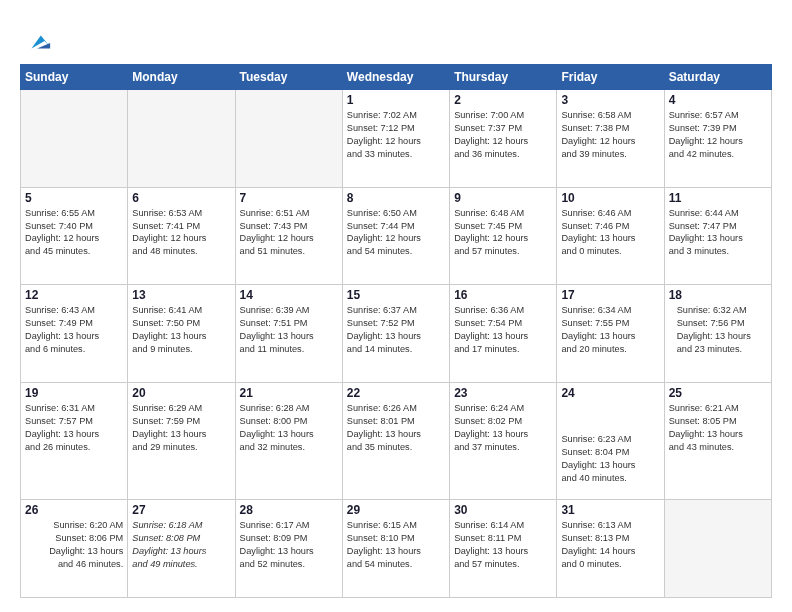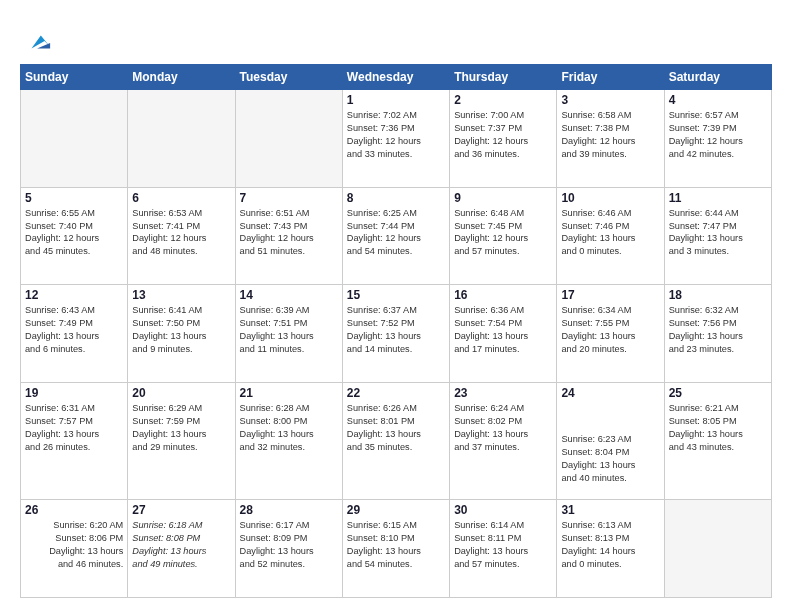--- a/index.html
+++ b/index.html
@@ -129,21 +129,21 @@
         </tr>
     </thead>
     <tbody id="calendar-body">
     <tr>
           <td class="empty"></td>
           <td class="empty"></td>
           <td class="empty"></td>
           <td>
             <span class="day-number">1</span>
             <div class="day-info" style="white-space: pre-line;">Sunrise: 7:02 AM
-Sunset: 7:36 PM
+Sunset: 7:12 PM
 Daylight: 12 hours
 and 33 minutes.</div>
           </td>
           <td>
             <span class="day-number">2</span>
             <div class="day-info" style="white-space: pre-line;">Sunrise: 7:00 AM
 Sunset: 7:37 PM
 Daylight: 12 hours
 and 36 minutes.</div>
           </td>
@@ -179,21 +179,21 @@
           </td>
           <td>
             <span class="day-number">7</span>
             <div class="day-info" style="white-space: pre-line;">Sunrise: 6:51 AM
 Sunset: 7:43 PM
 Daylight: 12 hours
 and 51 minutes.</div>
           </td>
           <td>
             <span class="day-number">8</span>
-            <div class="day-info" style="white-space: pre-line;">Sunrise: 6:25 AM
+            <div class="day-info" style="white-space: pre-line;">Sunrise: 6:50 AM
 Sunset: 7:44 PM
 Daylight: 12 hours
 and 54 minutes.</div>
           </td>
           <td>
             <span class="day-number">9</span>
             <div class="day-info" style="white-space: pre-line;">Sunrise: 6:48 AM
 Sunset: 7:45 PM
 Daylight: 12 hours
 and 57 minutes.</div>
@@ -251,21 +251,21 @@
           </td>
           <td>
             <span class="day-number">17</span>
             <div class="day-info" style="white-space: pre-line;">Sunrise: 6:34 AM
 Sunset: 7:55 PM
 Daylight: 13 hours
 and 20 minutes.</div>
           </td>
           <td>
             <span class="day-number">18</span>
-            <div class="day-info" style="white-space: pre-line;">Sunrise: 6:32 AM
+            <div class="day-info" style="white-space: pre-line; margin-left: 8px;">Sunrise: 6:32 AM
 Sunset: 7:56 PM
 Daylight: 13 hours
 and 23 minutes.</div>
           </td>
         </tr>
         <tr>
           <td>
             <span class="day-number">19</span>
             <div class="day-info" style="white-space: pre-line;">Sunrise: 6:31 AM
 Sunset: 7:57 PM

